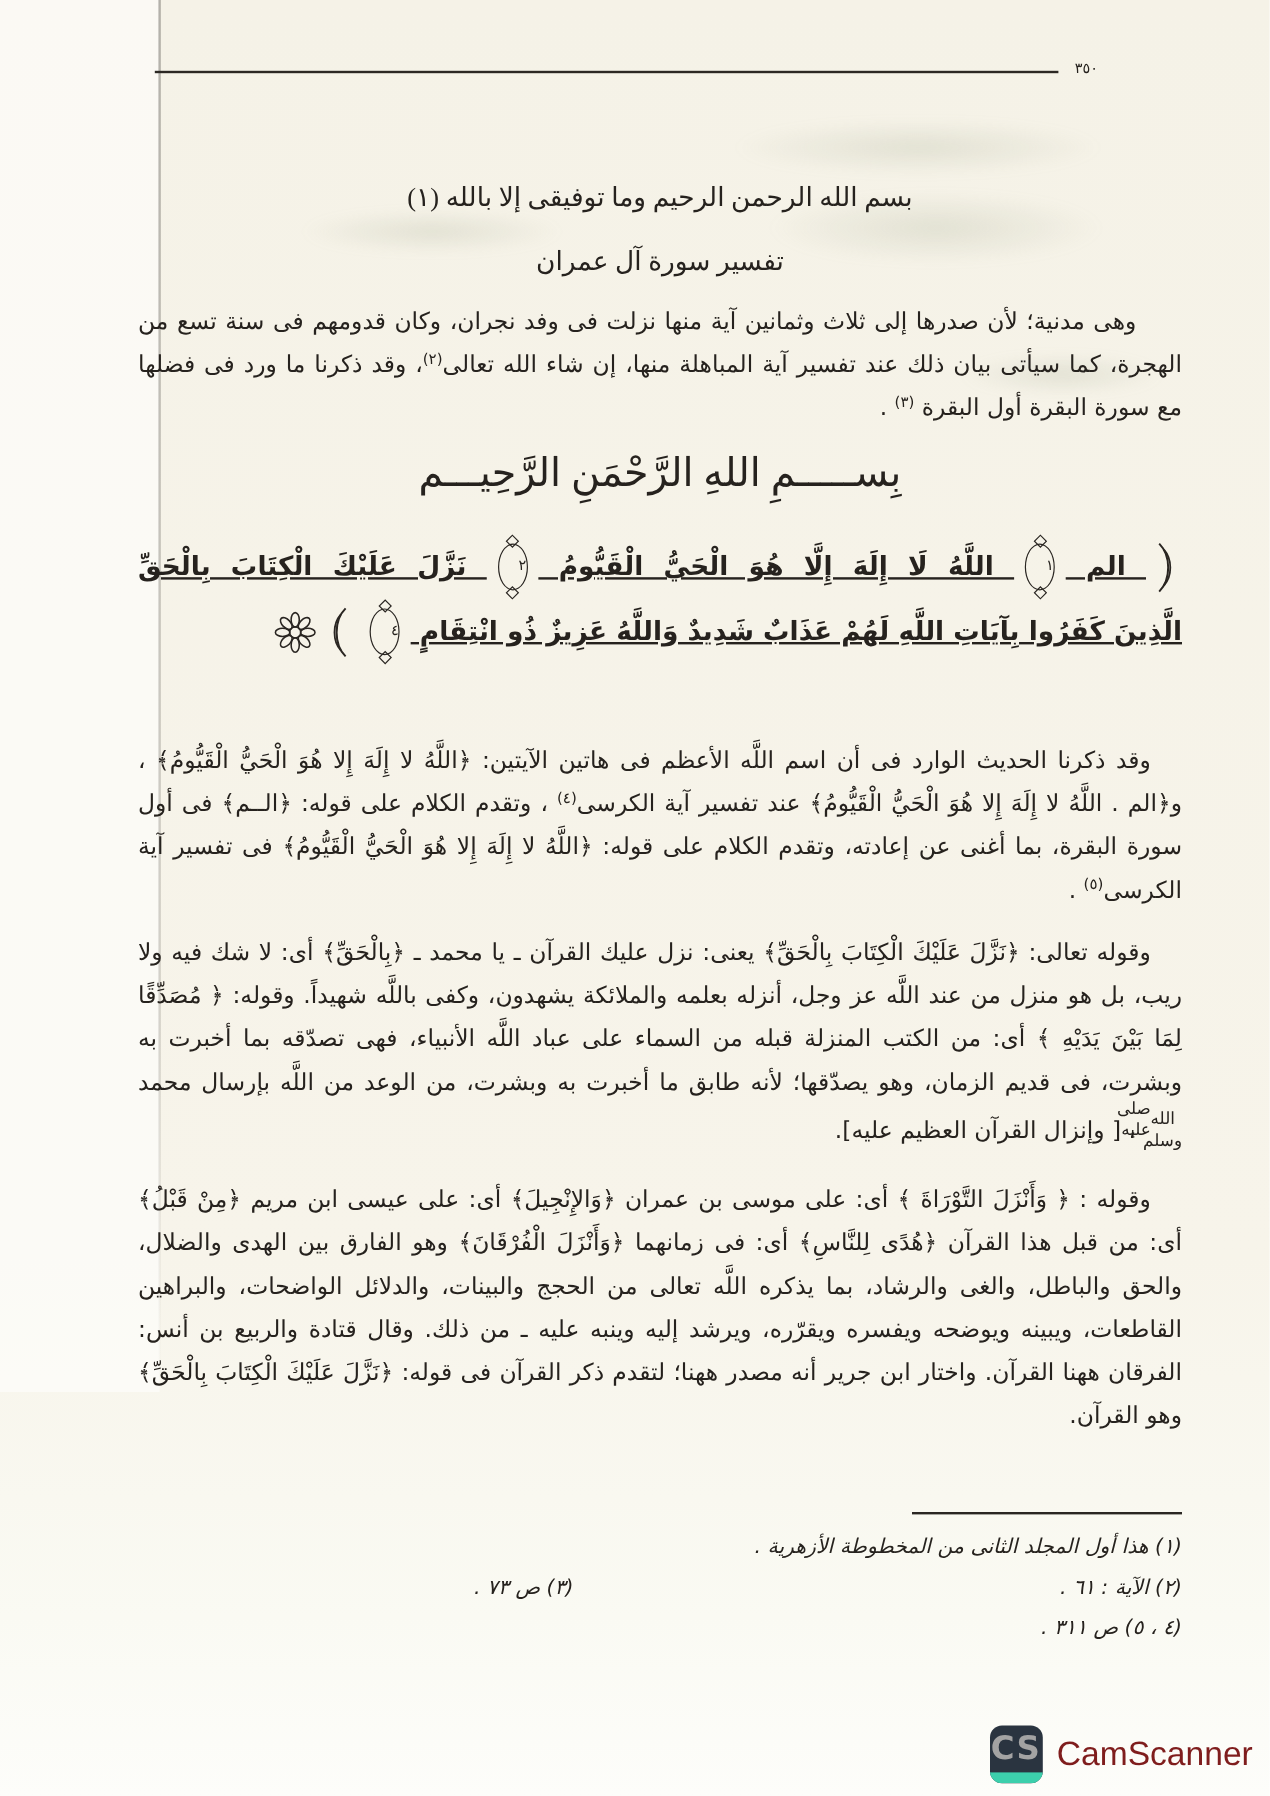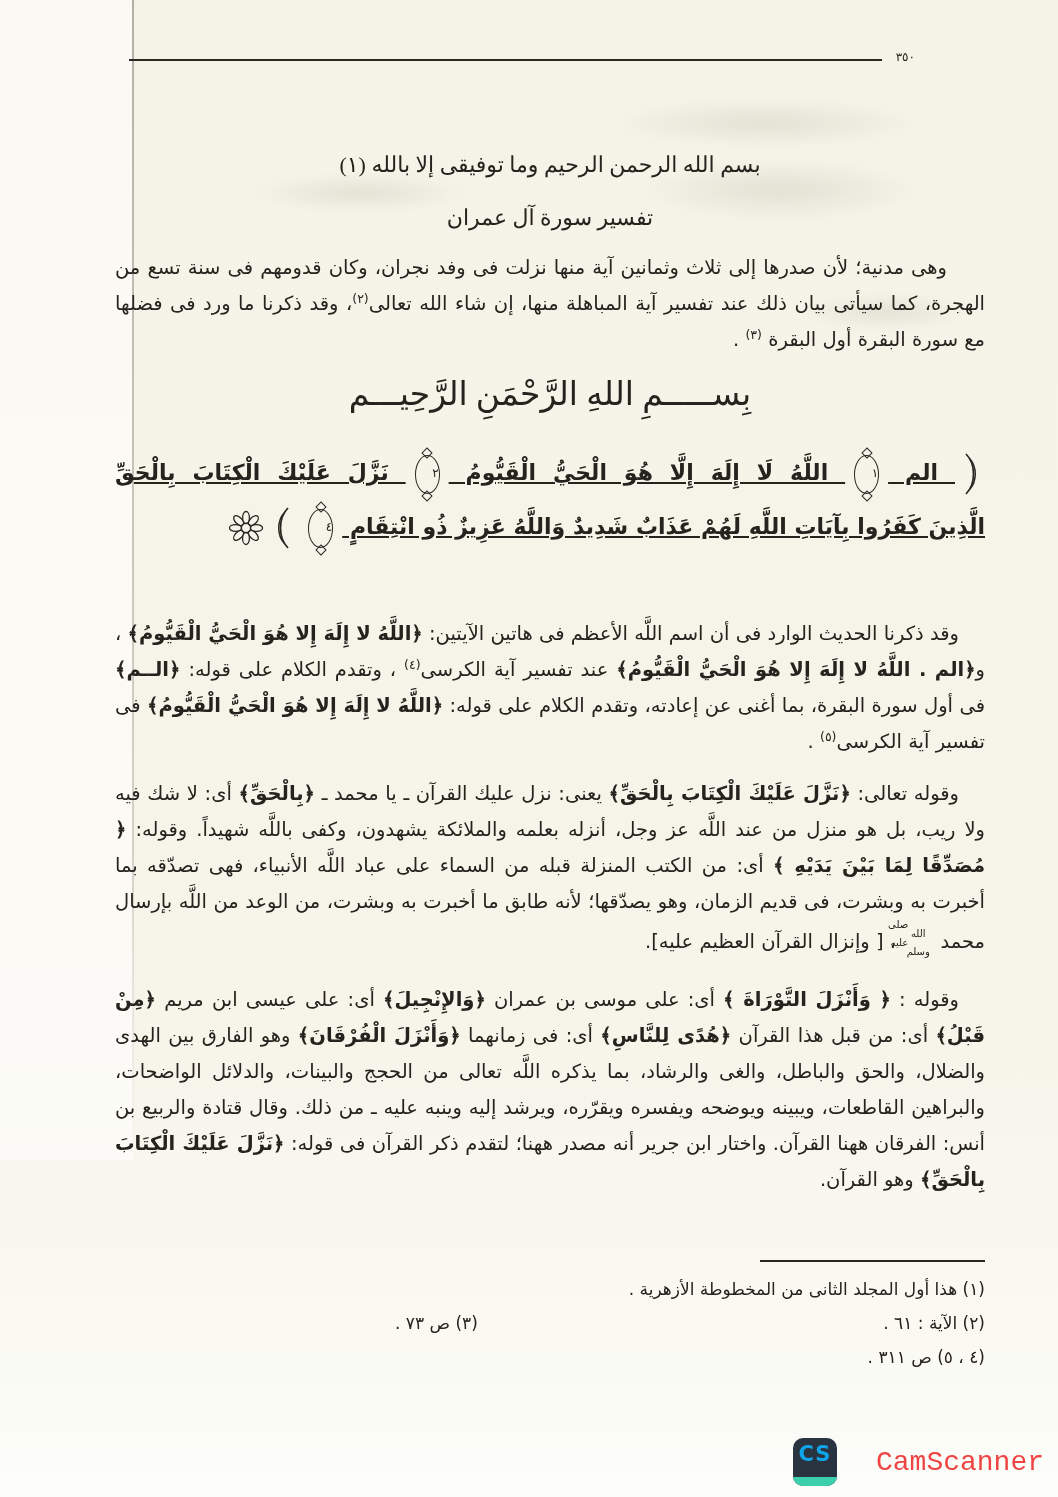--- a/index.html
+++ b/index.html
@@ -23,47 +23,47 @@
   .center{text-align:center;direction:rtl;font-family:Liberation Serif, serif;}
   .h-basmala{top:152px;font-size:22px;}
   .h-title{top:205px;font-size:22px;}
   .call-basmala{top:374px;font-size:33px;letter-spacing:0;}
   
   .para{direction:rtl;text-align:justify;font-size:19.5px;line-height:36px;margin:0;}
   .p1{top:250px;text-indent:38px;}
   .p2{top:616px;text-indent:26px;}
   .p3{top:776px;text-indent:26px;}
   .p4{top:982px;text-indent:26px;}
-  .q{font-weight:bold;margin-top:48px;}
+  .q{font-weight:normal;margin-top:48px;}
   sup.fnref{font-size:12.5px;line-height:0;vertical-align:7px;}
-  .saw{display:inline-block;width:32px;font-size:10px;line-height:9px;text-align:center;vertical-align:-7px;}
+  .saw{display:inline-block;width:32px;font-size:14px;line-height:9px;text-align:center;vertical-align:-7px;}
   .saw span{display:block;}
   
   .quran{top:446px;direction:rtl;font-size:22px;font-weight:bold;line-height:54px;}
   .qline{text-align:justify;text-align-last:justify;height:54px;text-decoration:underline;}
   .qlast{text-align:right;text-align-last:right;}
   .medallion{display:inline-block;width:23px;height:37px;border:1.8px solid #2a2622;border-radius:50%;
     font-size:12px;font-weight:normal;line-height:35px;text-align:center;vertical-align:middle;margin:0 9px;position:relative;}
   .medallion::before,.medallion::after{content:"";position:absolute;left:50%;width:6px;height:6px;
     border:1.4px solid #2a2622;transform:translateX(-50%) rotate(45deg);background:transparent;}
   .medallion::before{top:-7px;}
   .medallion::after{bottom:-7px;}
   .qopen,.qclose,.rosette{vertical-align:middle;margin:0 5px;}
   
   .fn-rule{top:1260px;height:2px;}
   .fn-rule .bar{position:absolute;right:0;top:0;width:225px;height:2px;background:#2a2622;}
   .fns{top:1272px;direction:rtl;font-size:17px;line-height:34px;}
-  .fn-line{white-space:nowrap;}
+  .fn-line{white-space:nowrap;font-style:italic;}
   .fn-left{margin-right:400px;}
   
   .cs{position:absolute;right:14px;top:1438px;display:flex;align-items:center;direction:ltr;}
   .cs-badge{width:44px;height:48px;border-radius:10px;overflow:hidden;position:relative;background:#2a3440;margin-right:12px;}
-  .cs-badge .cs-txt{position:absolute;top:4px;left:0;right:0;text-align:center;color:#0ea5e9;font-size:21px;font-weight:bold;letter-spacing:1px;}
+  .cs-badge .cs-txt{position:absolute;top:4px;left:0;right:0;text-align:center;color:#a3a3a3;font-size:27px;font-weight:bold;letter-spacing:1px;}
   .cs-badge .cs-teal{position:absolute;left:0;right:0;bottom:0;height:9px;background:#3ccfac;}
-  .cs-label{font-family:Liberation Mono, monospace;font-size:28px;color:#ef4444;margin-left:27px;}
+  .cs-label{font-family:Liberation Sans, sans-serif;font-size:28px;color:#7f1d1d;}
 </style>
 </head>
 <body>
 
 <div class="edge-strip"></div>
 <div class="edge-line"></div>
 <div class="smudge" style="left:610px;top:100px;width:310px;height:46px;"></div>
 <div class="smudge" style="left:640px;top:160px;width:280px;height:60px;"></div>
 <div class="smudge" style="left:800px;top:295px;width:170px;height:34px;"></div>
 <div class="smudge" style="left:250px;top:175px;width:220px;height:36px;"></div>

